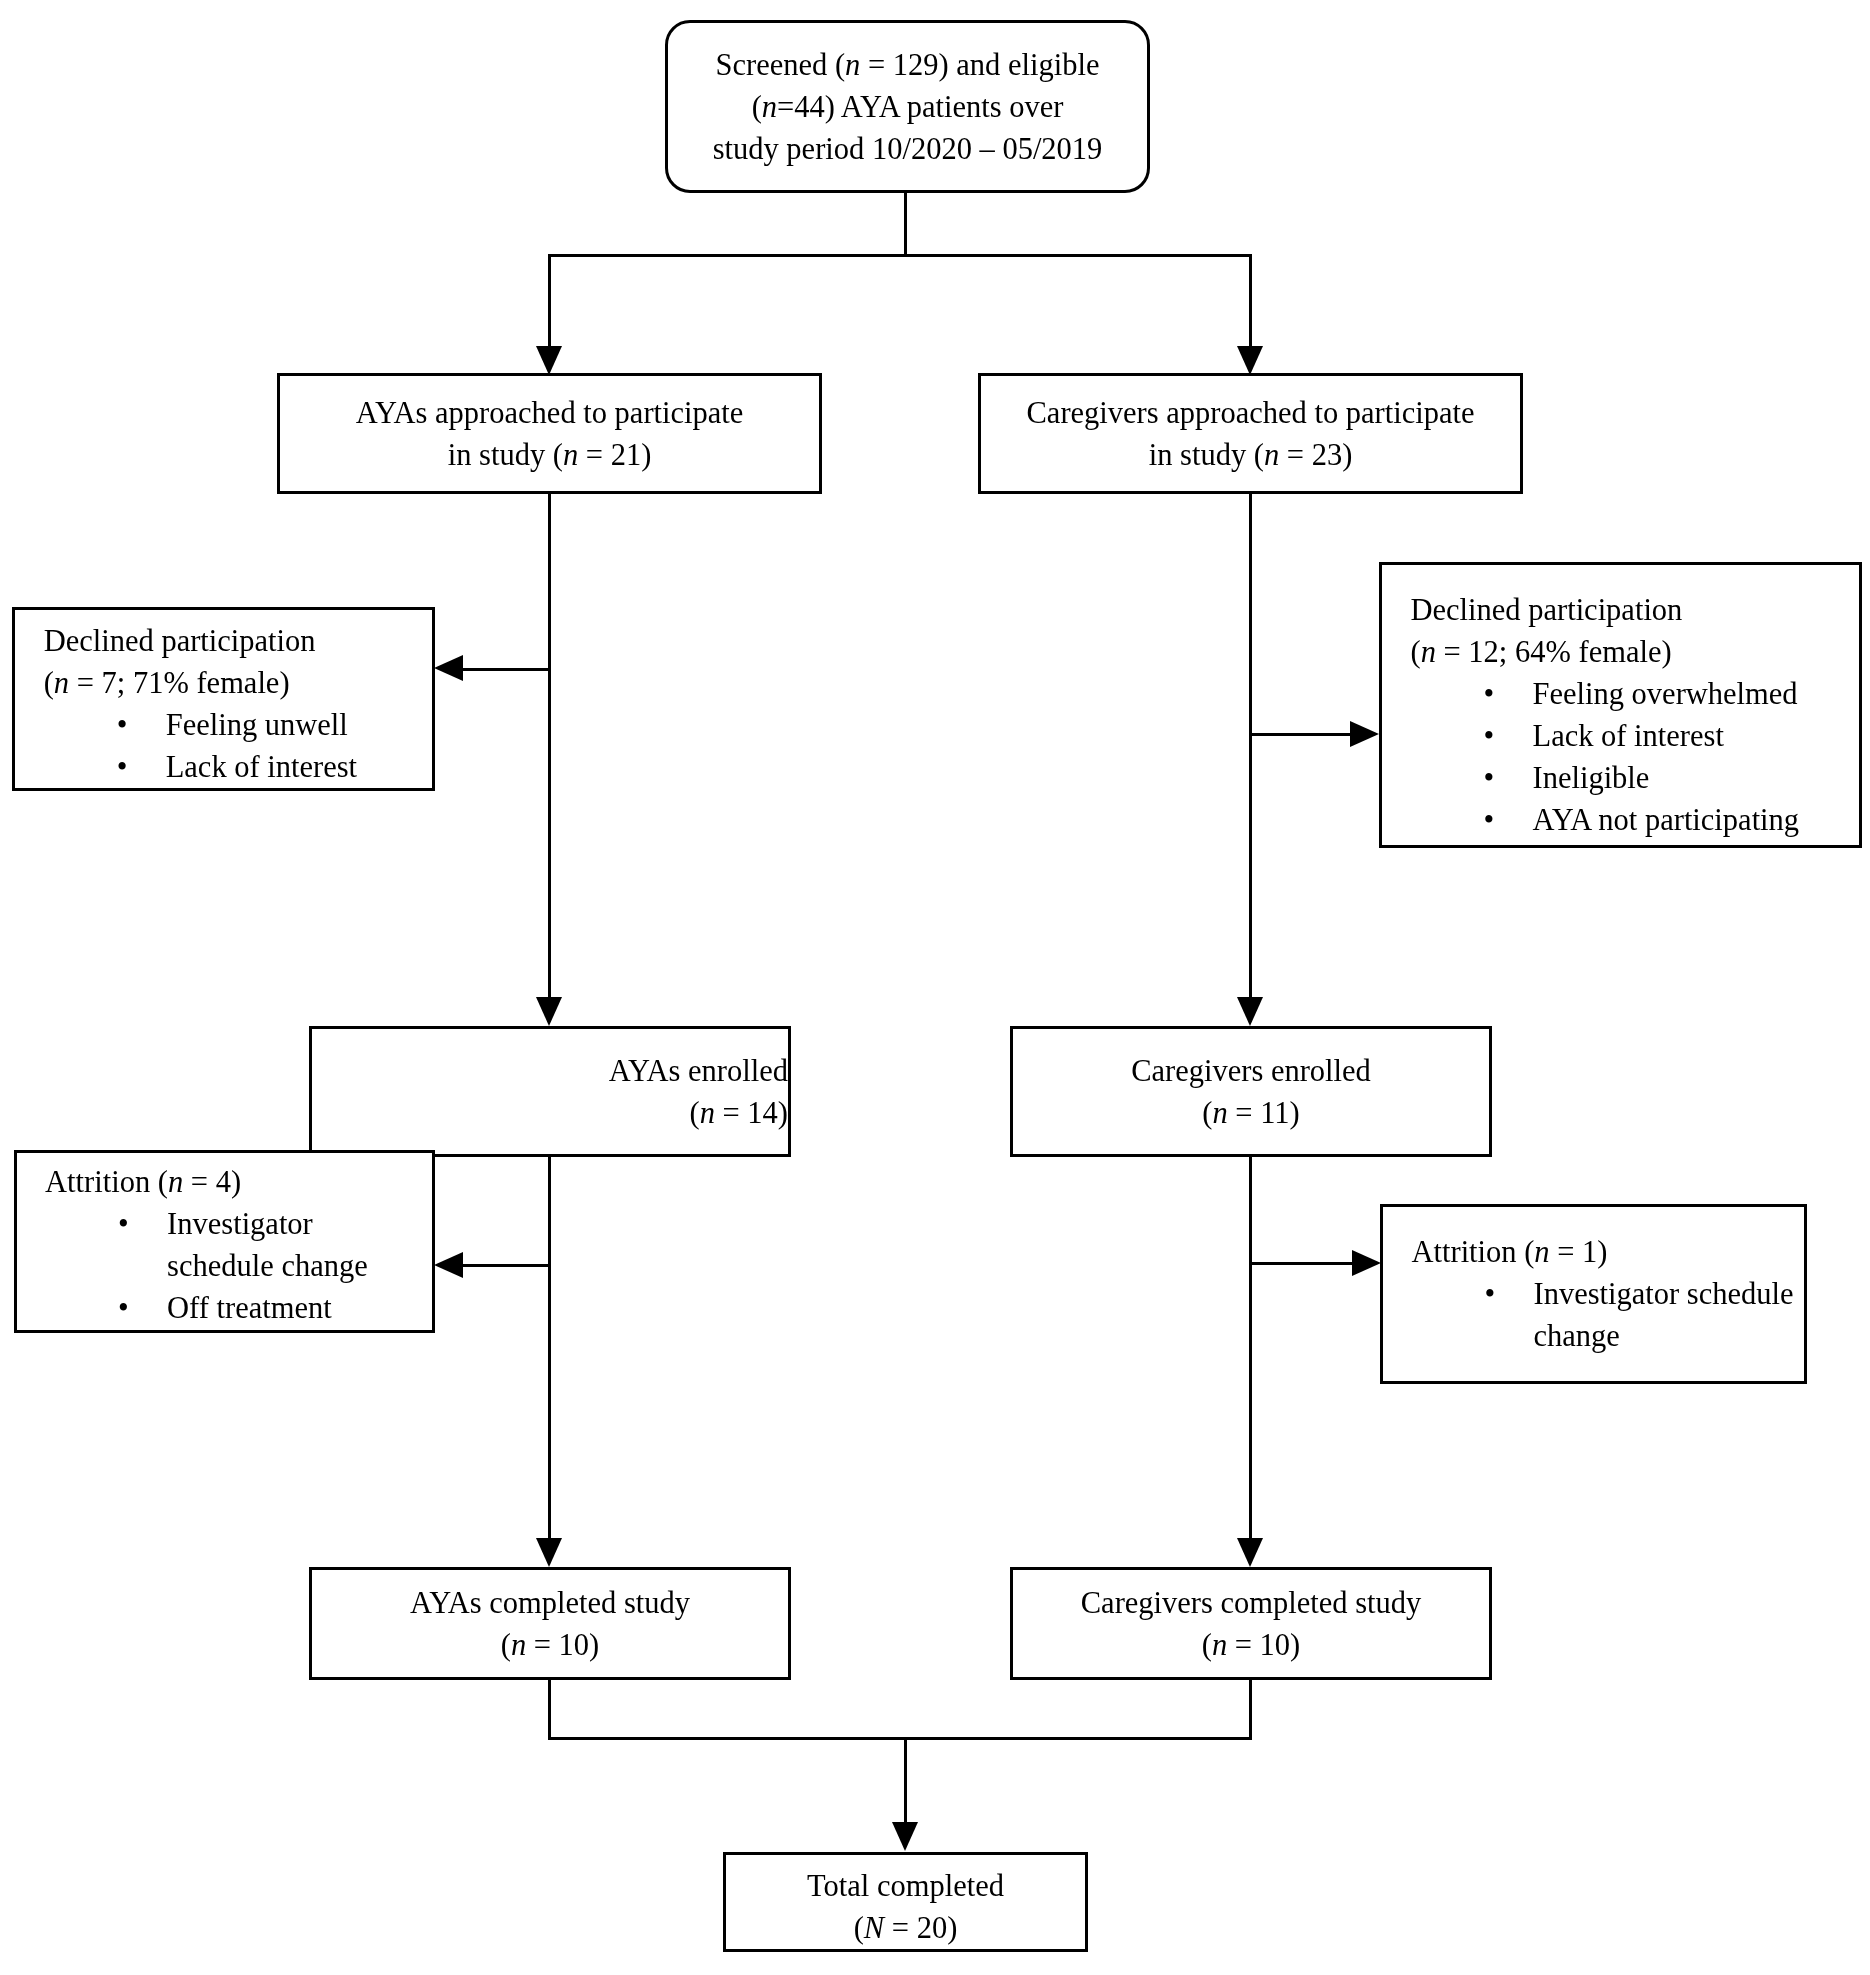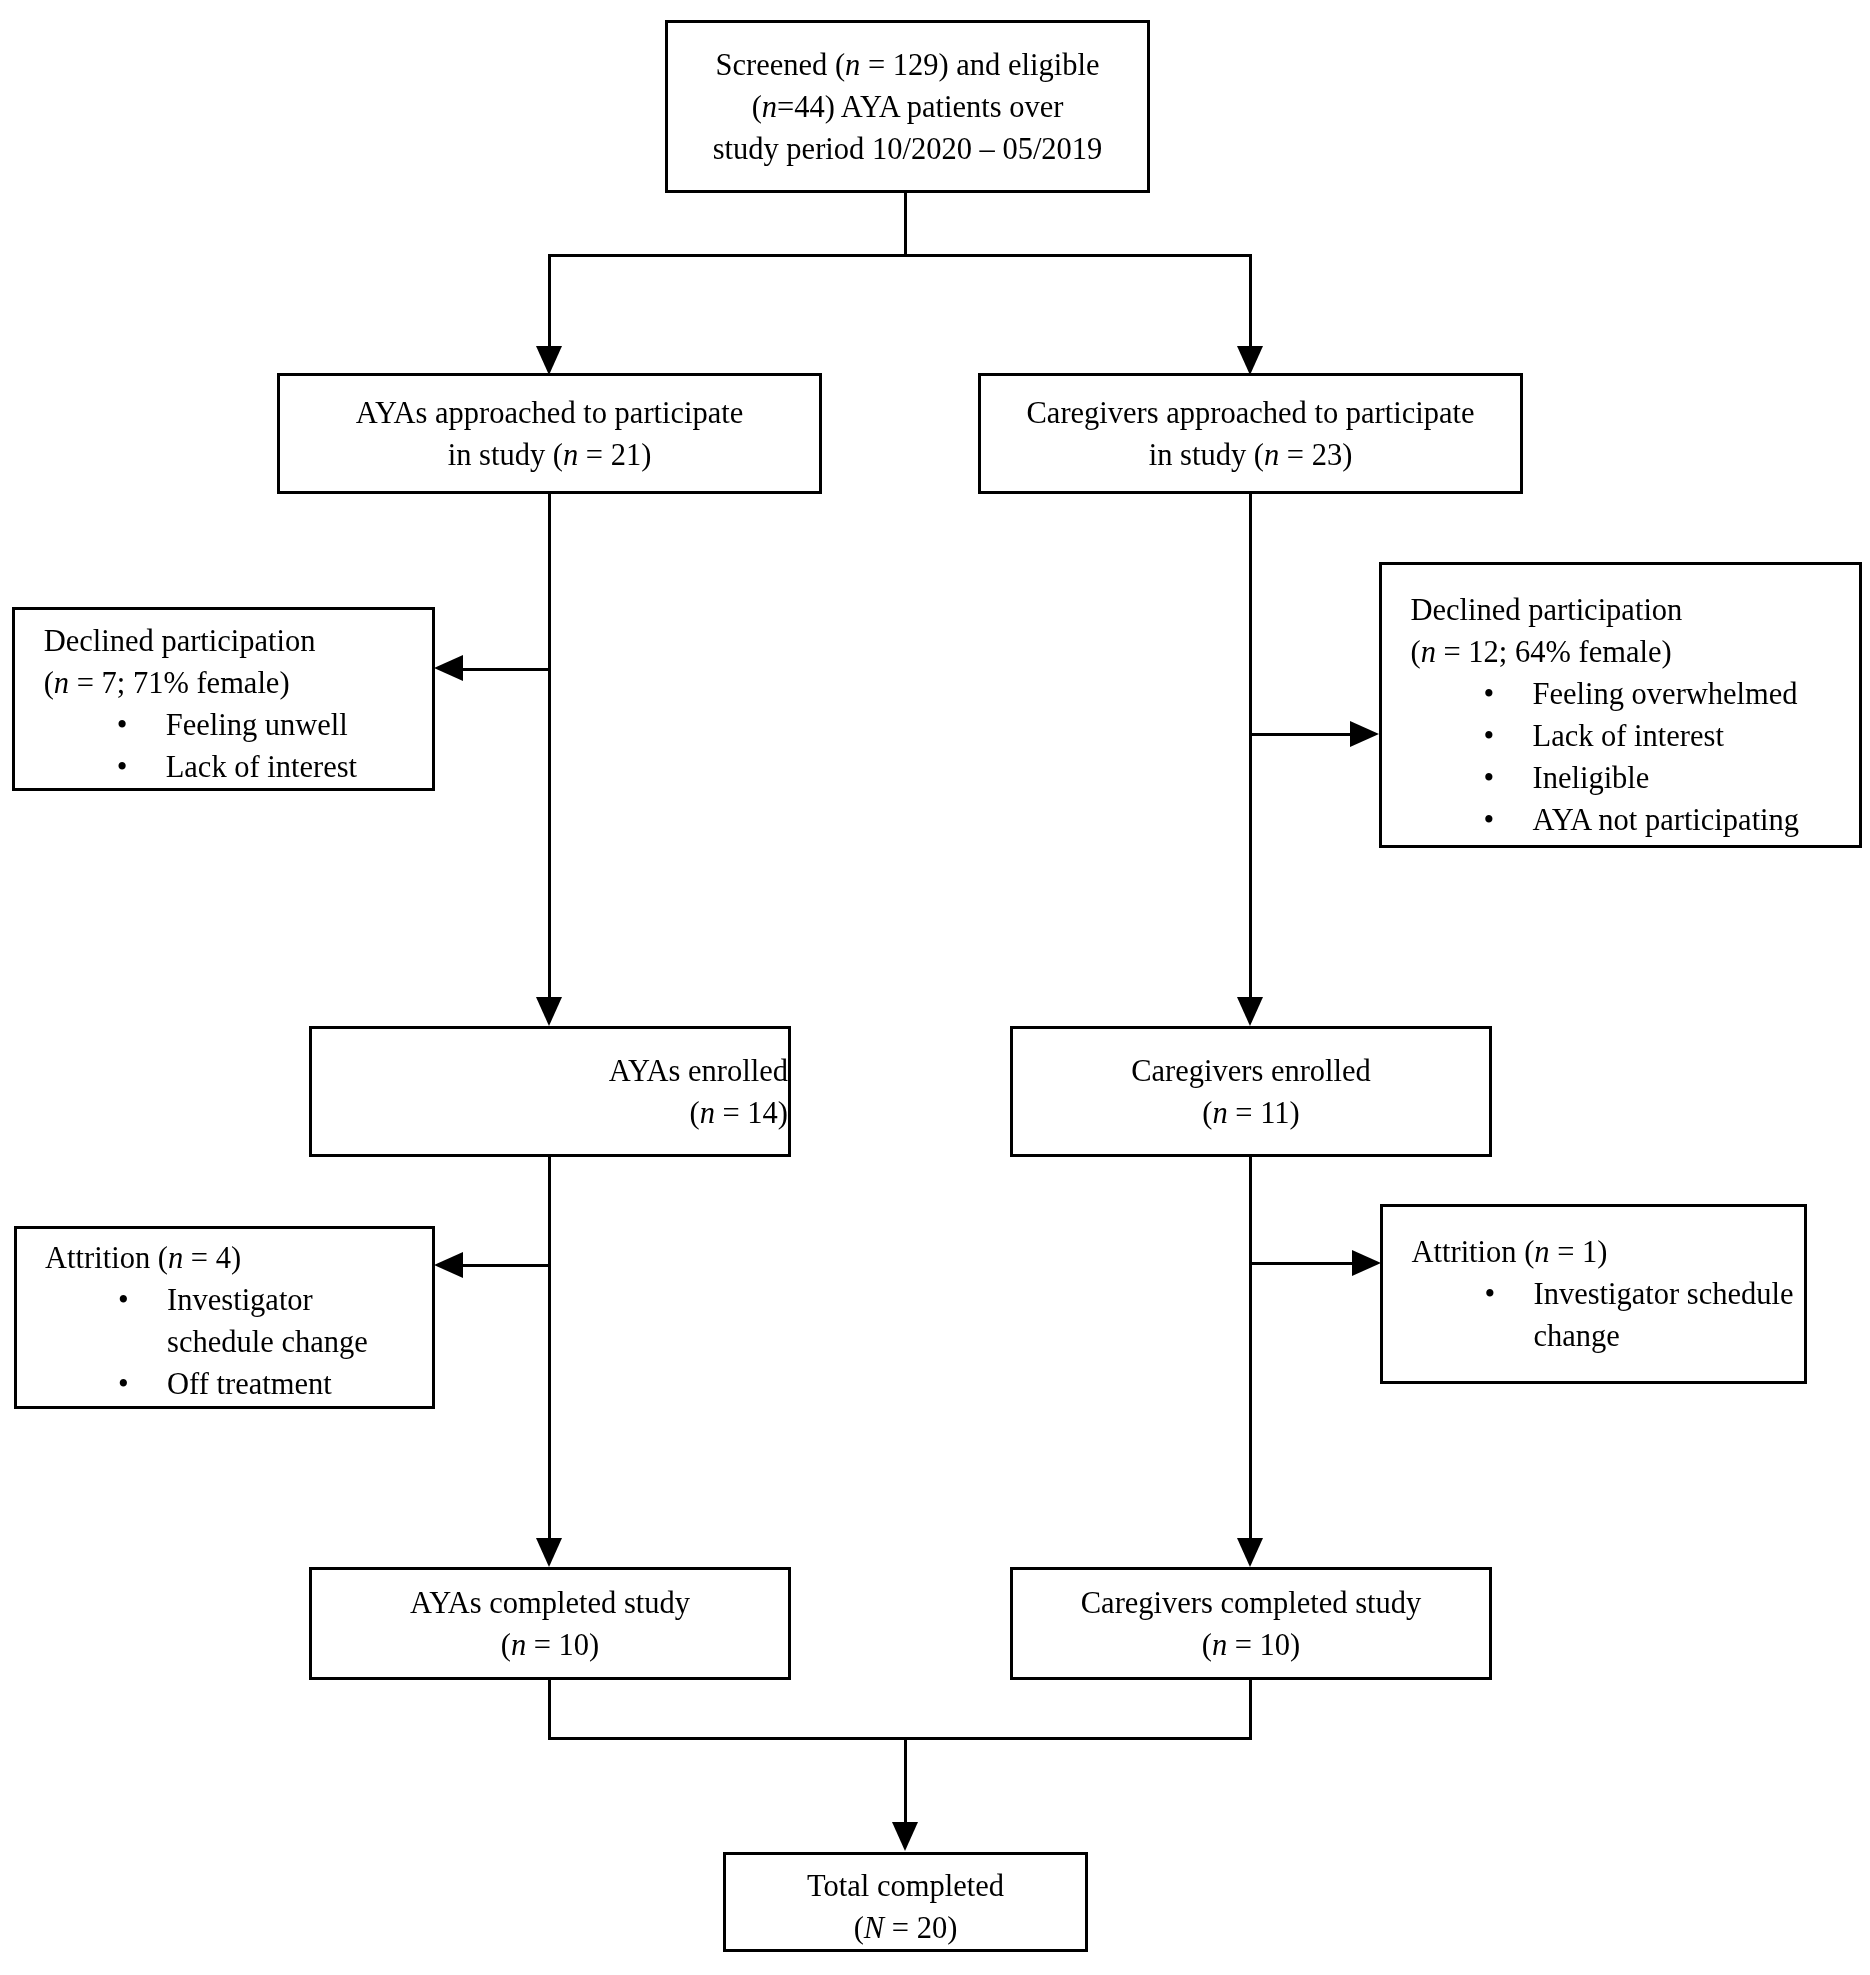--- a/index.html
+++ b/index.html
@@ -38,21 +38,21 @@
   .arr { position: absolute; width: 0; height: 0; }
   .arr-down  { border-left: 13.6px solid transparent; border-right: 13.6px solid transparent; border-top: 29px solid #000; }
   .arr-left  { border-top: 13.6px solid transparent; border-bottom: 13.6px solid transparent; border-right: 29px solid #000; }
   .arr-right { border-top: 13.6px solid transparent; border-bottom: 13.6px solid transparent; border-left: 29px solid #000; }
 </style>
 </head>
 <body>
 
 <div id="canvas">
 
-  <div class="box center" style="left:665px; top:20.4px; width:485px; height:173px;">
+  <div class="box center" style="left:665px; top:20.4px; width:485px; height:173px;border-radius:25px;">
     <div class="tl">Screened (<i>n</i> = 129) and eligible</div>
     <div class="tl">(<i>n</i>=44) AYA patients over</div>
     <div class="tl">study period 10/2020 – 05/2019</div>
   </div>
 
   <div class="box center" style="left:277px; top:373px; width:545px; height:121px;">
     <div class="tl">AYAs approached to participate</div>
     <div class="tl">in study (<i>n</i> = 21)</div>
   </div>
 
@@ -84,21 +84,21 @@
   <div class="box center" style="left:309px; top:1026px; width:482px; height:131px;align-items:flex-end;">
     <div class="tl">AYAs enrolled</div>
     <div class="tl">(<i>n</i> = 14)</div>
   </div>
 
   <div class="box center" style="left:1010px; top:1026px; width:482px; height:131px;">
     <div class="tl">Caregivers enrolled</div>
     <div class="tl">(<i>n</i> = 11)</div>
   </div>
 
-  <div class="box side" style="left:13.6px; top:1226px; width:421px; height:183px; padding-top:8.1px;">
+  <div class="box side" style="left:13.6px; top:1150px; width:421px; height:183px; padding-top:8.1px;">
     <div class="tl">Attrition (<i>n</i> = 4)</div>
     <ul>
       <li>Investigator schedule change</li>
       <li>Off treatment</li>
     </ul>
   </div>
 
   <div class="box side" style="left:1380px; top:1204px; width:427px; height:180px; padding-top:24.4px;">
     <div class="tl">Attrition (<i>n</i> = 1)</div>
     <ul>

